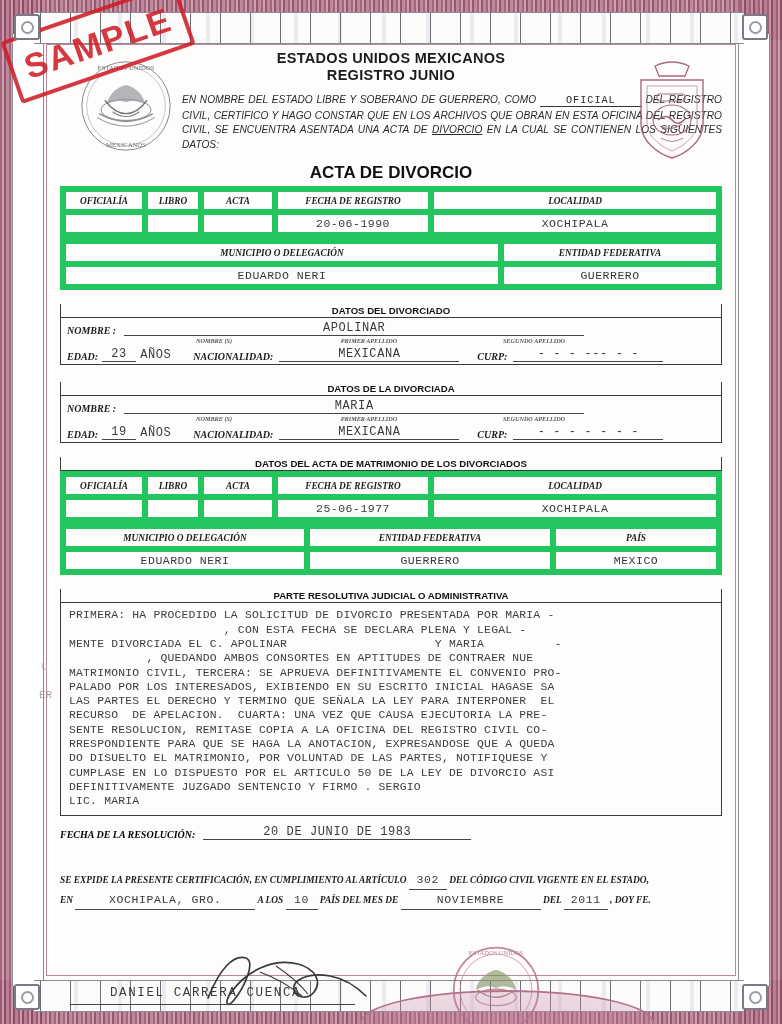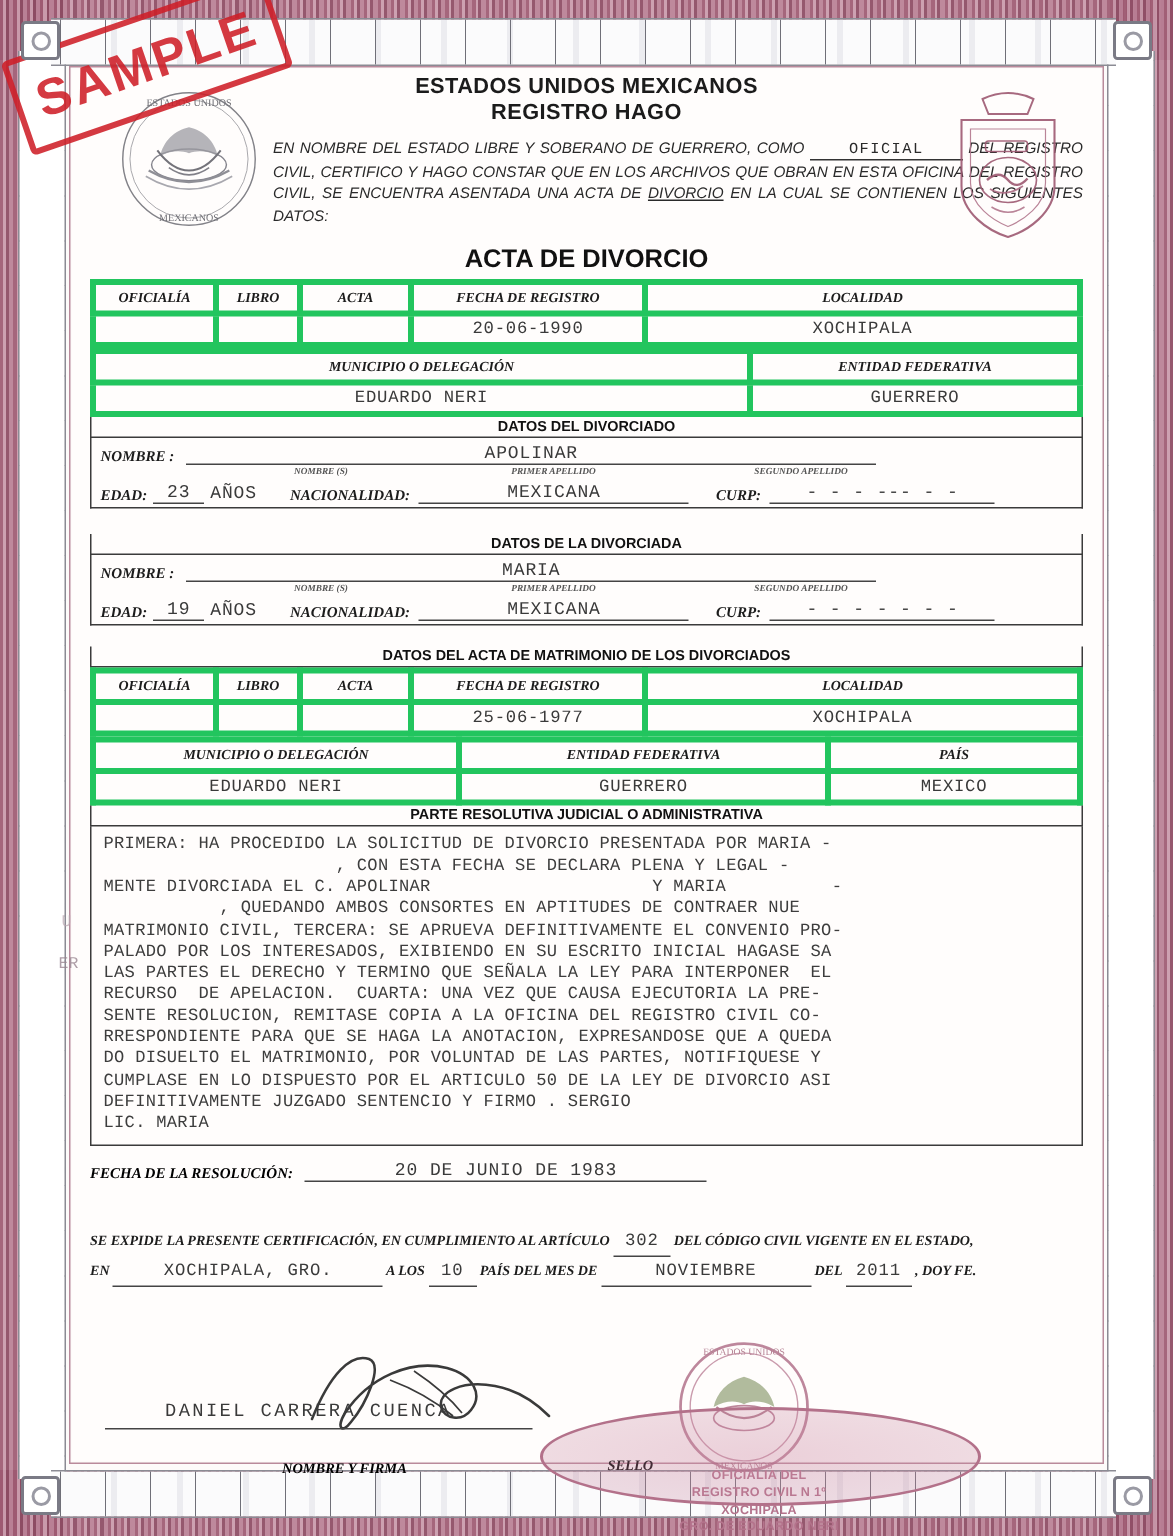--- a/index.html
+++ b/index.html
@@ -49,28 +49,28 @@
   .preamble{margin-top:9px;margin-left:122px;font-family:"Liberation Sans",sans-serif;
     font-style:italic;font-size:10.2px;line-height:14.6px;color:#2a2a2a;text-align:justify;}
   .preamble .fill{font-family:"Liberation Mono",monospace;font-style:normal;
     border-bottom:1px solid #333;padding:0 26px;letter-spacing:1px;}
   .preamble .ul{text-decoration:underline;font-weight:normal;}
 
   .acta-title{text-align:center;font-family:"Liberation Sans",sans-serif;font-weight:bold;
     font-size:17px;margin-top:11px;margin-bottom:3px;color:#111;}
 
   table.grid{border-collapse:collapse;width:100%;table-layout:fixed;}
-  table.grid td{border:4px solid #22c55e;height:17px;padding:0 3px;}
+  table.grid td{border:6px solid #22c55e;height:17px;padding:0 3px;}
   .hd{font-family:"Liberation Serif",serif;font-style:italic;font-weight:bold;
       font-size:9.3px;text-align:center;color:#1c1c1c;}
   .val{font-family:"Liberation Mono",monospace;font-size:11.5px;text-align:center;
       color:#3a3a3a;height:21px;letter-spacing:.5px;}
 
   .secbar{font-family:"Liberation Sans",sans-serif;font-weight:bold;font-size:9.6px;
-    text-align:center;border:1px solid #3b3b3b;border-top:none;padding:1px 0;color:#111;}
+    text-align:center;border:1px solid #3b3b3b;border-top:none;padding:1px 0;color:#111;margin-top:14px;}
   .secbar.solo{border:1px solid #3b3b3b;}
 
   .pbox{border:1px solid #3b3b3b;border-top:none;padding:3px 6px 2px 6px;}
   .prow{display:flex;align-items:flex-end;font-family:"Liberation Serif",serif;
     font-style:italic;font-weight:bold;font-size:10px;color:#1c1c1c;}
   .hand{font-family:"Liberation Mono",monospace;font-style:normal;font-weight:normal;
     font-size:12px;color:#3a3a3a;letter-spacing:.6px;}
   .uline{border-bottom:1px solid #444;display:inline-block;text-align:center;}
   .subrow{display:flex;font-family:"Liberation Serif",serif;font-style:italic;font-weight:bold;
     font-size:6.2px;color:#555;margin-top:1px;}
@@ -170,21 +170,21 @@
       <ellipse cx="45" cy="62" rx="19" ry="15" fill="none" stroke="#9e5a72" stroke-width="1.1"></ellipse>
       <path d="M31 62 q8 -7 14 0 q6 7 13 -1" fill="none" stroke="#9e5a72" stroke-width="1.6"></path>
       <path d="M33 68 q10 6 22 -2" fill="none" stroke="#ab6b83" stroke-width="1.2"></path>
       <rect x="30" y="36" width="28" height="7" rx="2" fill="none" stroke="#9e5a72" stroke-width="1"></rect>
       <path d="M28 8 q17 -8 34 0 l-4 10 h-26 Z" fill="none" stroke="#9e5a72" stroke-width="1.3"></path>
       <path d="M34 80 q11 7 22 0" fill="none" stroke="#b3788e" stroke-width="1"></path>
     </svg>
 
     <div class="title-main">
       <div>ESTADOS UNIDOS MEXICANOS</div>
-      <div>REGISTRO HAGO</div>
+      <div>REGISTRO JUNIO</div>
     </div>
 
     <div class="preamble">
       <span>EN NOMBRE DEL ESTADO LIBRE Y SOBERANO DE GUERRERO, COMO</span>
       <span class="fill">OFICIAL</span>
       <span>DEL REGISTRO CIVIL, CERTIFICO Y HAGO CONSTAR QUE EN LOS ARCHIVOS QUE OBRAN EN ESTA OFICINA DEL REGISTRO CIVIL, SE ENCUENTRA ASENTADA UNA ACTA DE</span>
       <span class="ul">DIVORCIO</span>
       <span>EN LA CUAL SE CONTIENEN LOS SIGUIENTES DATOS:</span>
     </div>
 

